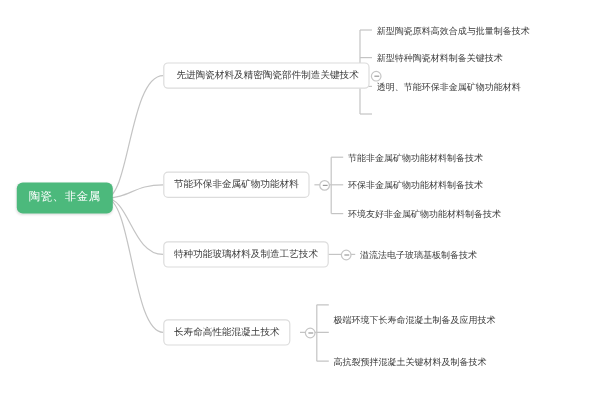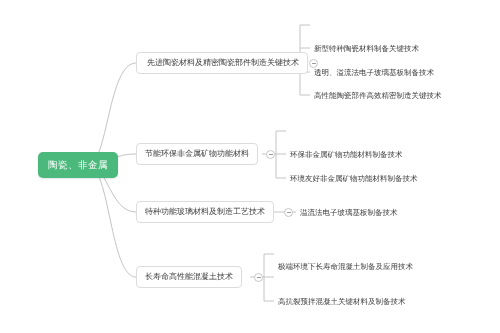--- a/index.html
+++ b/index.html
@@ -98,32 +98,33 @@
       <path d="M271,212 L296,212"></path>
 
       <path d="M250,277 L264,277"></path>
       <path d="M264,254 L264,301"></path>
       <path d="M264,254 L274,254"></path>
       <path d="M264,277 L274,277"></path>
       <path d="M264,301 L274,301"></path>
     </g>
   </svg>
 
-  <div class="node root" style="left:14px;top:152px;margin-left:24px;">陶瓷、非金属</div>
+  <div class="node root" style="left:14px;top:152px;">陶瓷、非金属</div>
 
   <div class="node branch" style="left:136px;top:52px;padding-left:10px;">先进陶瓷材料及精密陶瓷部件制造关键技术</div>
   <div class="toggle" style="left:309px;top:59px;"></div>
 
+  <div class="node leaf" style="left:312px;top:19px;">新型陶瓷原料高效合成与批量制备技术</div>
   <div class="node leaf" style="left:312px;top:42px;">新型特种陶瓷材料制备关键技术</div>
-  <div class="node leaf" style="left:312px;top:66px;">透明、溢流法电子玻璃基板制备技术</div>
-  <div class="node leaf" style="left:312px;top:89px;">高性能陶瓷部件高效精密制造关键技术</div>
+  <div class="node leaf" style="left:312px;top:66px;">透明、节能环保非金属矿物功能材料</div>
 
   <div class="node branch" style="left:136px;top:143px;">节能环保非金属矿物功能材料</div>
   <div class="toggle" style="left:266px;top:150px;"></div>
 
+  <div class="node leaf" style="left:288px;top:125px;">节能非金属矿物功能材料制备技术</div>
   <div class="node leaf" style="left:288px;top:148px;text-align:center;">环保非金属矿物功能材料制备技术</div>
   <div class="node leaf" style="left:288px;top:172px;">环境友好非金属矿物功能材料制备技术</div>
 
   <div class="node branch" style="left:136px;top:201px;">特种功能玻璃材料及制造工艺技术</div>
   <div class="toggle" style="left:284px;top:208px;"></div>
 
   <div class="node leaf" style="left:298px;top:206px;">溢流法电子玻璃基板制备技术</div>
 
   <div class="node branch" style="left:136px;top:266px;">长寿命高性能混凝土技术</div>
   <div class="toggle" style="left:254px;top:273px;"></div>

